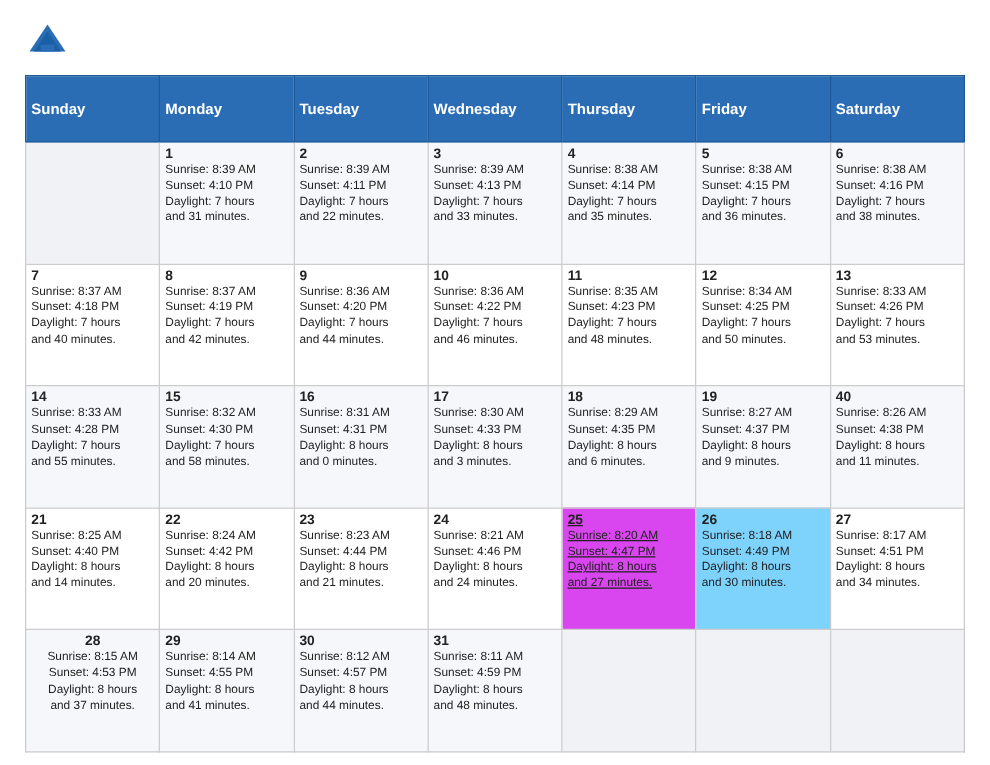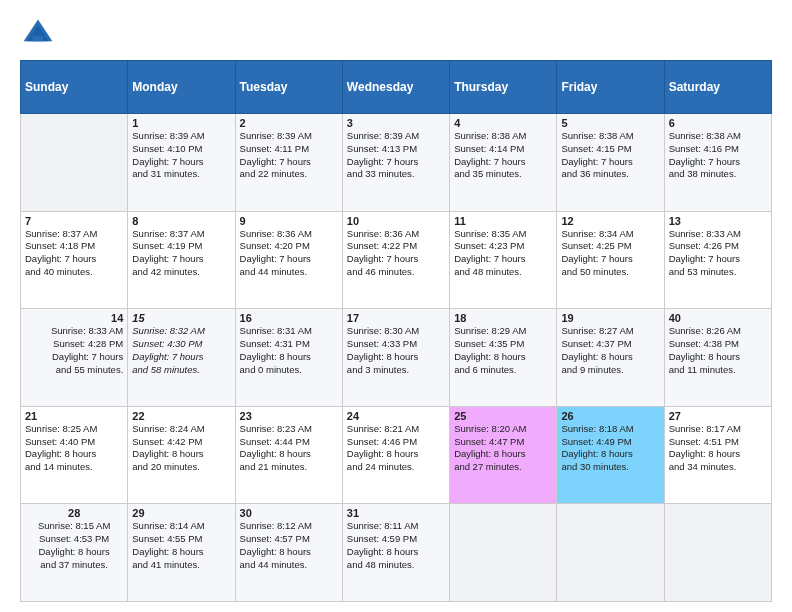--- a/index.html
+++ b/index.html
@@ -223,28 +223,28 @@
           </td>
           <td style="background: rgb(255, 255, 255);">
             <span class="day-num">13</span>
             <span class="cell-line">Sunrise: 8:33 AM</span>
             <span class="cell-line">Sunset: 4:26 PM</span>
             <span class="cell-line">Daylight: 7 hours</span>
             <span class="cell-line">and 53 minutes.</span>
           </td>
         </tr>
         <tr>
-          <td style="background: rgb(245, 247, 250); text-align: right;">
+          <td style="background: rgb(245, 247, 250);">
             <span class="day-num">14</span>
             <span class="cell-line">Sunrise: 8:33 AM</span>
             <span class="cell-line">Sunset: 4:28 PM</span>
             <span class="cell-line">Daylight: 7 hours</span>
             <span class="cell-line">and 55 minutes.</span>
           </td>
-          <td style="background: rgb(245, 247, 250); font-style: italic;">
+          <td style="background: rgb(245, 247, 250);">
             <span class="day-num">15</span>
             <span class="cell-line">Sunrise: 8:32 AM</span>
             <span class="cell-line">Sunset: 4:30 PM</span>
             <span class="cell-line">Daylight: 7 hours</span>
             <span class="cell-line">and 58 minutes.</span>
           </td>
           <td style="background: rgb(245, 247, 250);">
             <span class="day-num">16</span>
             <span class="cell-line">Sunrise: 8:31 AM</span>
             <span class="cell-line">Sunset: 4:31 PM</span>
@@ -302,21 +302,21 @@
             <span class="cell-line">Daylight: 8 hours</span>
             <span class="cell-line">and 21 minutes.</span>
           </td>
           <td style="background: rgb(255, 255, 255);">
             <span class="day-num">24</span>
             <span class="cell-line">Sunrise: 8:21 AM</span>
             <span class="cell-line">Sunset: 4:46 PM</span>
             <span class="cell-line">Daylight: 8 hours</span>
             <span class="cell-line">and 24 minutes.</span>
           </td>
-          <td style="background: #f0abfc;">
+          <td style="background: #d946ef; text-decoration: underline;">
             <span class="day-num">25</span>
             <span class="cell-line">Sunrise: 8:20 AM</span>
             <span class="cell-line">Sunset: 4:47 PM</span>
             <span class="cell-line">Daylight: 8 hours</span>
             <span class="cell-line">and 27 minutes.</span>
           </td>
           <td style="background: #7dd3fc; margin-top: 36px;">
             <span class="day-num">26</span>
             <span class="cell-line">Sunrise: 8:18 AM</span>
             <span class="cell-line">Sunset: 4:49 PM</span>

